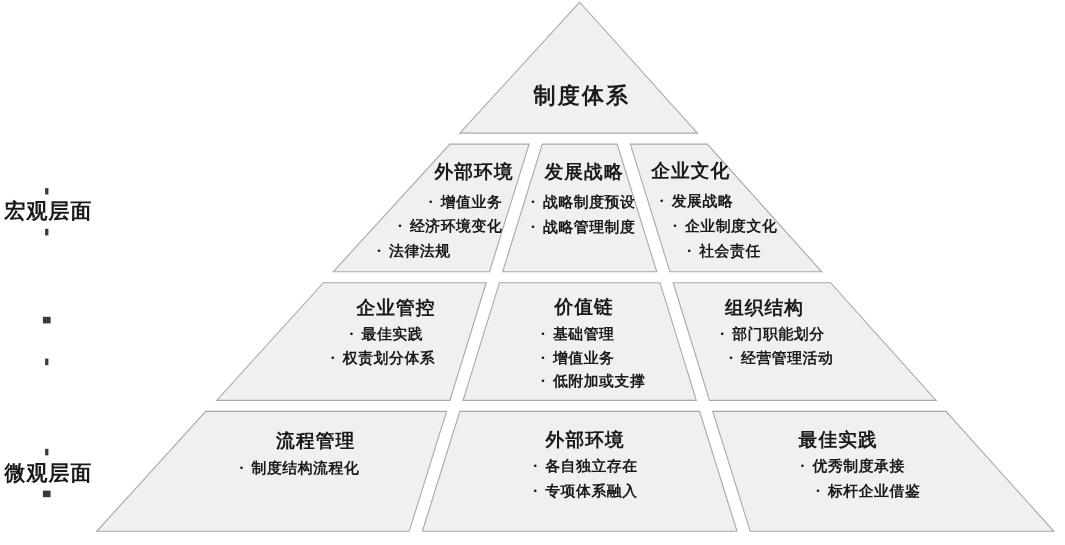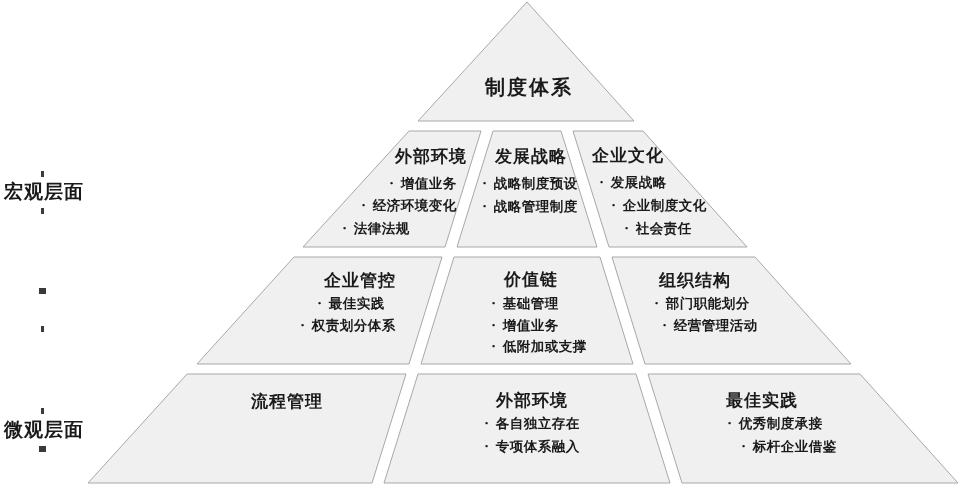--- a/index.html
+++ b/index.html
@@ -102,20 +102,21 @@
   <div class="hd" style="left:531px;top:279px">价值链</div>
   <div class="bl" style="left:492px;top:304px">基础管理</div>
   <div class="bl" style="left:492px;top:326px">增值业务</div>
   <div class="bl" style="left:492px;top:347px">低附加或支撑</div>
 
   <div class="hd" style="left:695px;top:280px">组织结构</div>
   <div class="bl" style="left:655px;top:304px">部门职能划分</div>
   <div class="bl" style="left:663px;top:326px">经营管理活动</div>
 
   <div class="hd" style="left:287px;top:401px">流程管理</div>
+  <div class="bl" style="left:218px;top:426px">制度结构流程化</div>
 
   <div class="hd" style="left:532px;top:400px">外部环境</div>
   <div class="bl" style="left:485px;top:424px">各自独立存在</div>
   <div class="bl" style="left:485px;top:447px">专项体系融入</div>
 
   <div class="hd" style="left:762px;top:400px">最佳实践</div>
   <div class="bl" style="left:728px;top:424px">优秀制度承接</div>
   <div class="bl" style="left:742px;top:447px">标杆企业借鉴</div>
 
   <div class="tick" style="left:41px;top:171px"></div>

